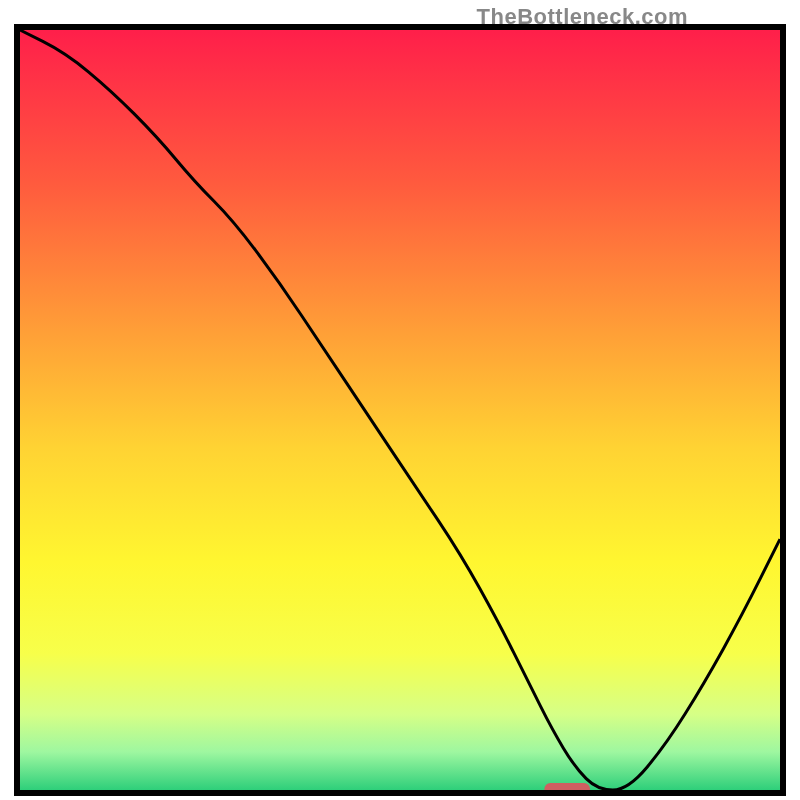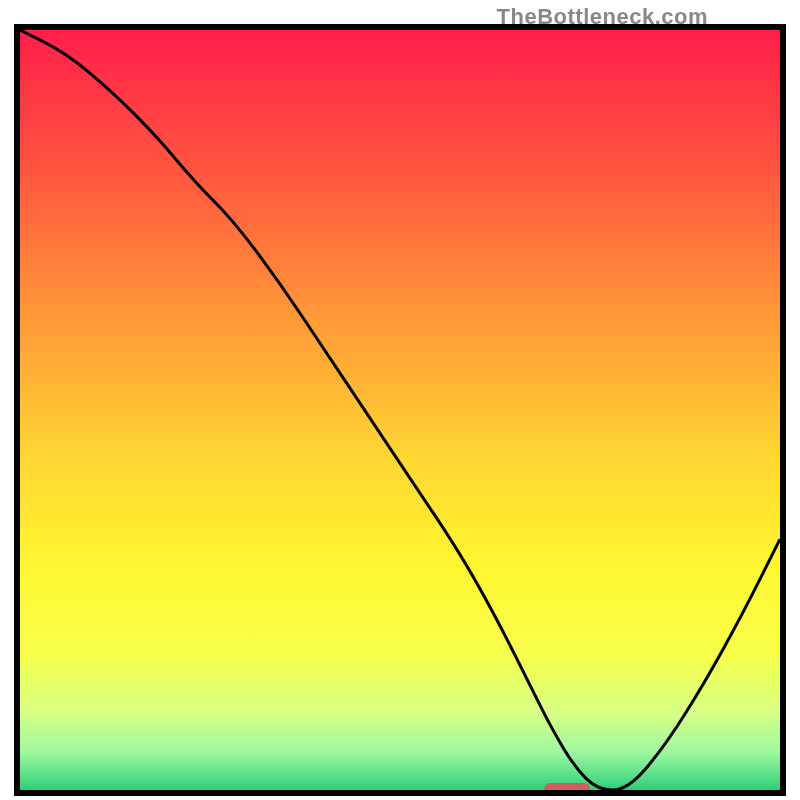--- a/index.html
+++ b/index.html
@@ -7,21 +7,20 @@
     padding: 0;
     width: 800px;
     height: 800px;
     background: #fff;
     font-family: Arial, sans-serif;
   }
   .stage {
     position: relative;
     width: 700px;
     height: 800px;
-    padding-left: 20px;
   }
   .watermark {
     position: absolute;
     top: 4px;
     right: 12px;
     font-size: 22px;
     font-weight: bold;
     color: #888;
     letter-spacing: 0.5px;
   }

